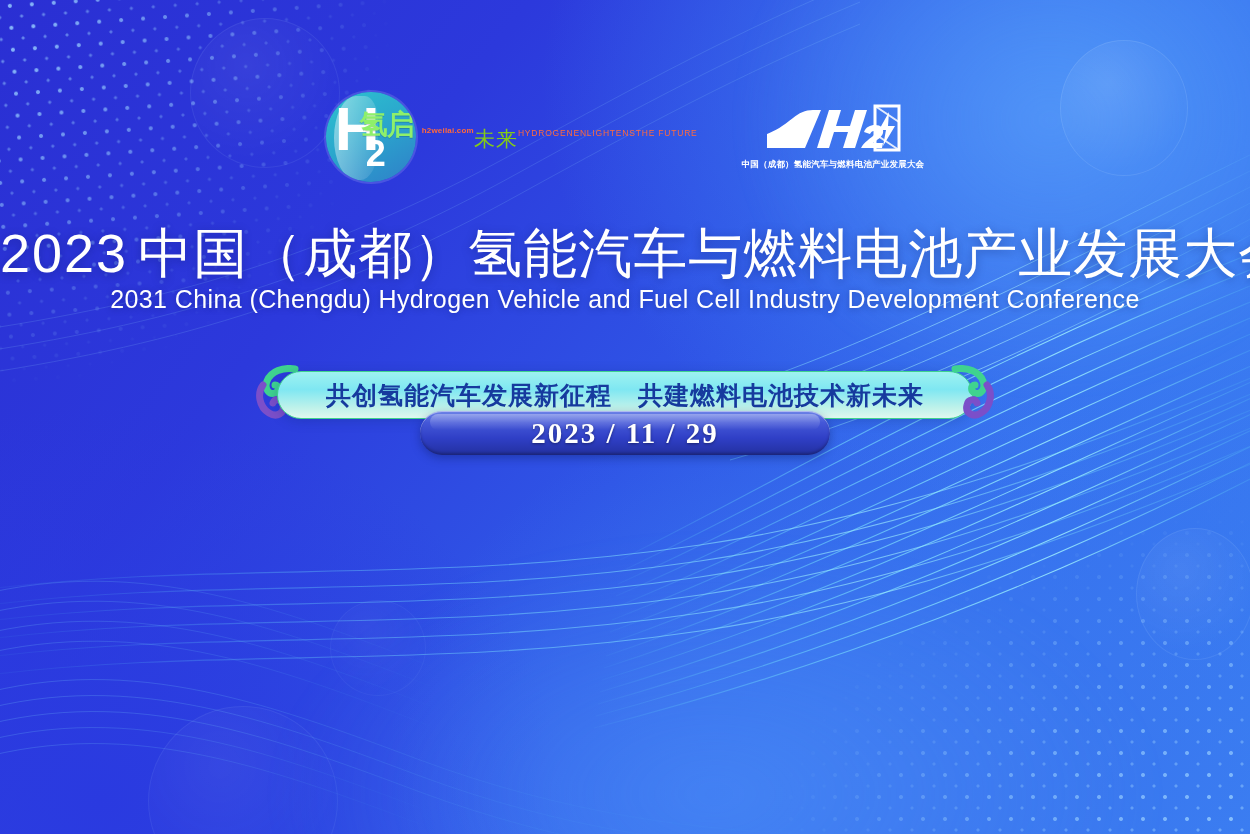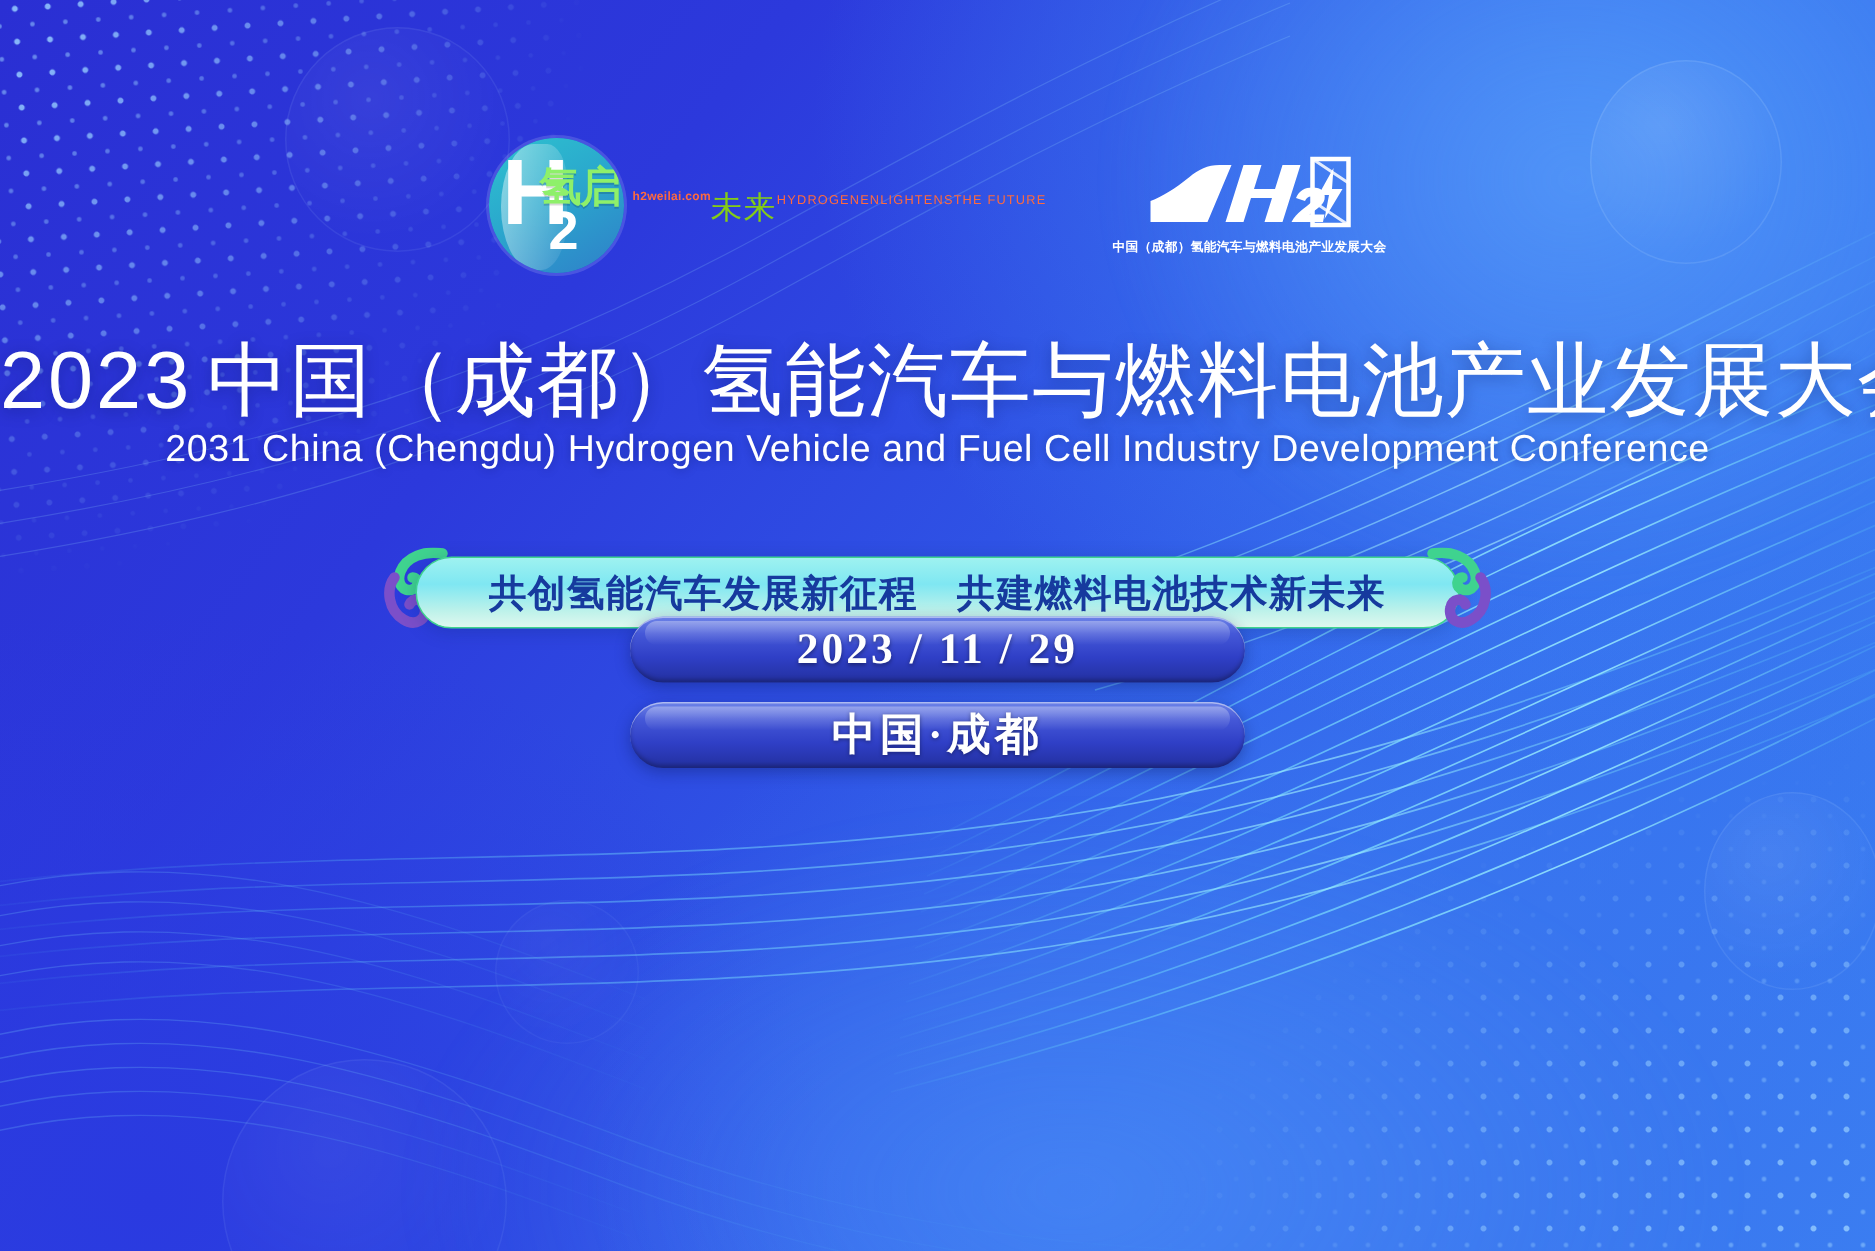--- a/index.html
+++ b/index.html
@@ -326,17 +326,14 @@
     </div>
     <svg class="swirl right" viewBox="0 0 46 58">
       <path d="M40,4 C28,2 16,6 12,16 C9,24 14,30 20,28 C25,26 24,20 20,20" fill="none" stroke="#3fd38f" stroke-width="7" stroke-linecap="round"></path>
       <path d="M8,20 C2,28 4,42 14,48 C22,53 30,48 28,40 C27,34 20,33 18,38" fill="none" stroke="#7b4fc9" stroke-width="7" stroke-linecap="round"></path>
     </svg>
   </div>
 
   <div class="pill pill-date">
     <span class="pill-text">2023 / 11 / 29</span>
   </div>
-  <div class="pill pill-loc">
-    <span class="pill-text">中国·成都</span>
-  </div>
 
 </div>
 
 </body></html>

